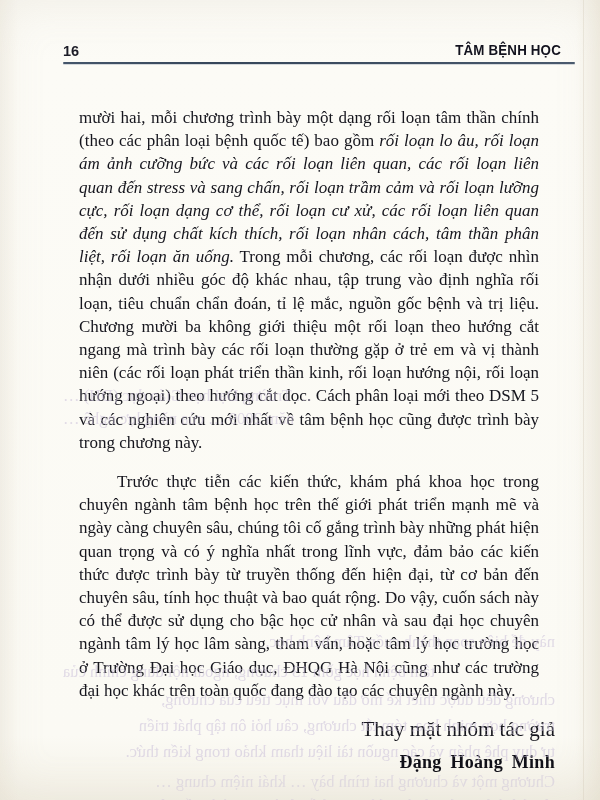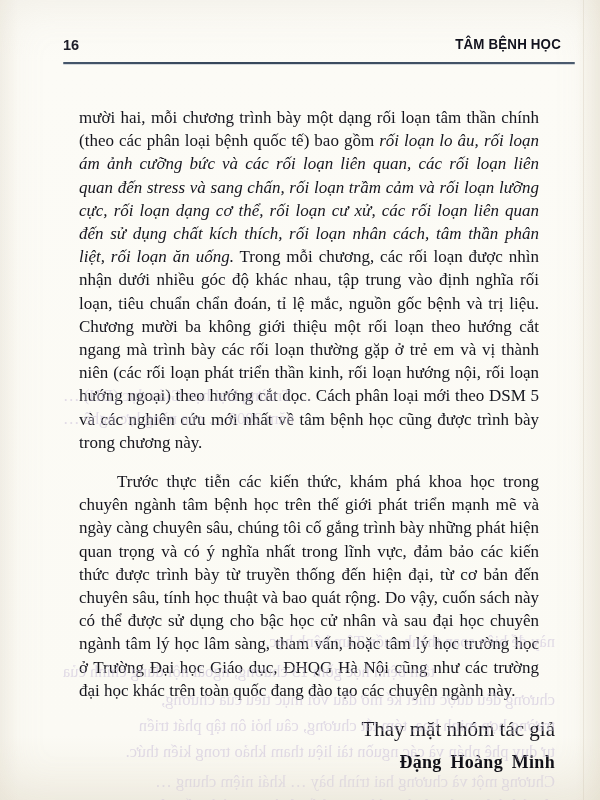--- a/index.html
+++ b/index.html
@@ -16,21 +16,21 @@
   .page::after{
     content:"";position:absolute;inset:0;pointer-events:none;
     box-shadow:inset 0 0 46px rgba(190,180,158,.16);
   }
   .scan-edge{
     position:absolute;top:0;bottom:0;right:16px;width:1px;
     background:rgba(205,195,175,.30);
   }
 
   
-  .header{position:absolute;left:63px;right:28px;top:35px;height:20px;}
+  .header{position:absolute;left:63px;right:28px;top:41px;height:20px;}
   .page-num{
     position:absolute;left:0;top:2px;
     font-family:"Liberation Sans", sans-serif;font-weight:700;font-size:14.5px;color:#1c1c27;
   }
   .running-title{
     position:absolute;right:11px;top:0;
     font-family:"Liberation Sans", sans-serif;font-weight:700;font-size:15.5px;color:#12121e;
     transform:scaleX(.86);transform-origin:100% 50%;letter-spacing:.2px;white-space:nowrap;
   }
   .header-rule{

